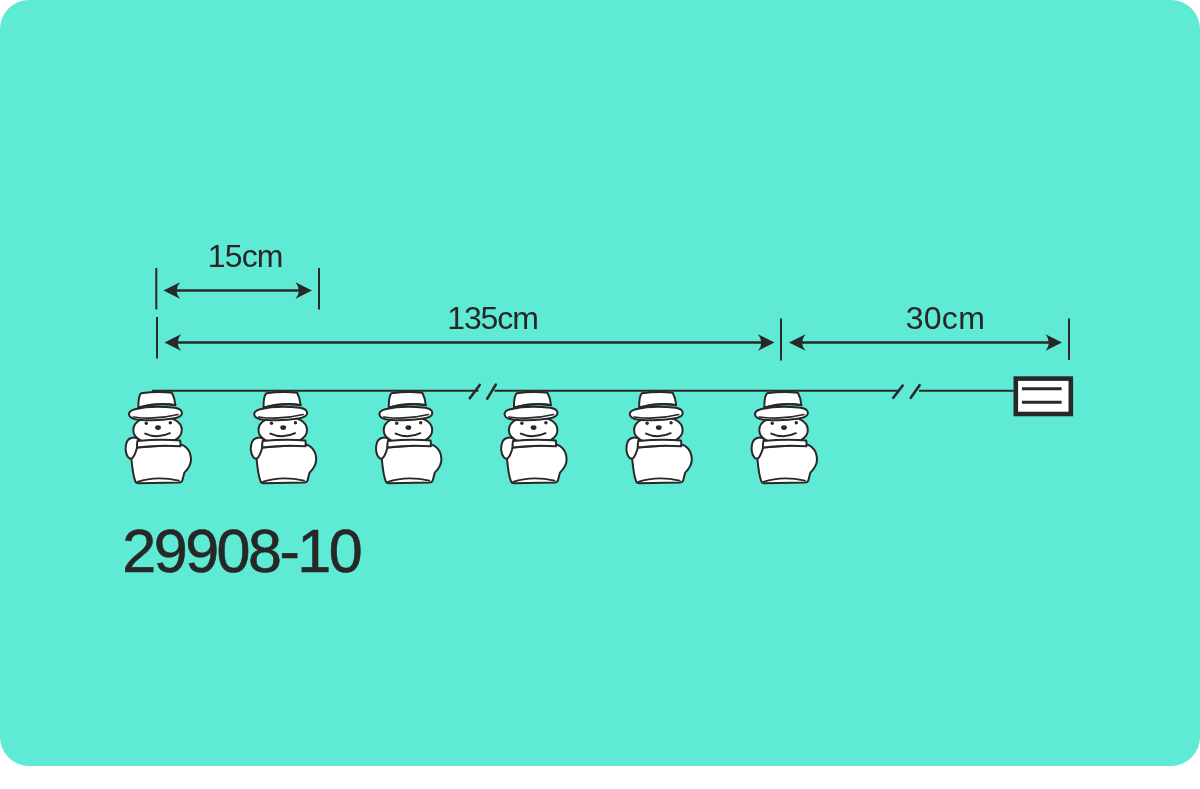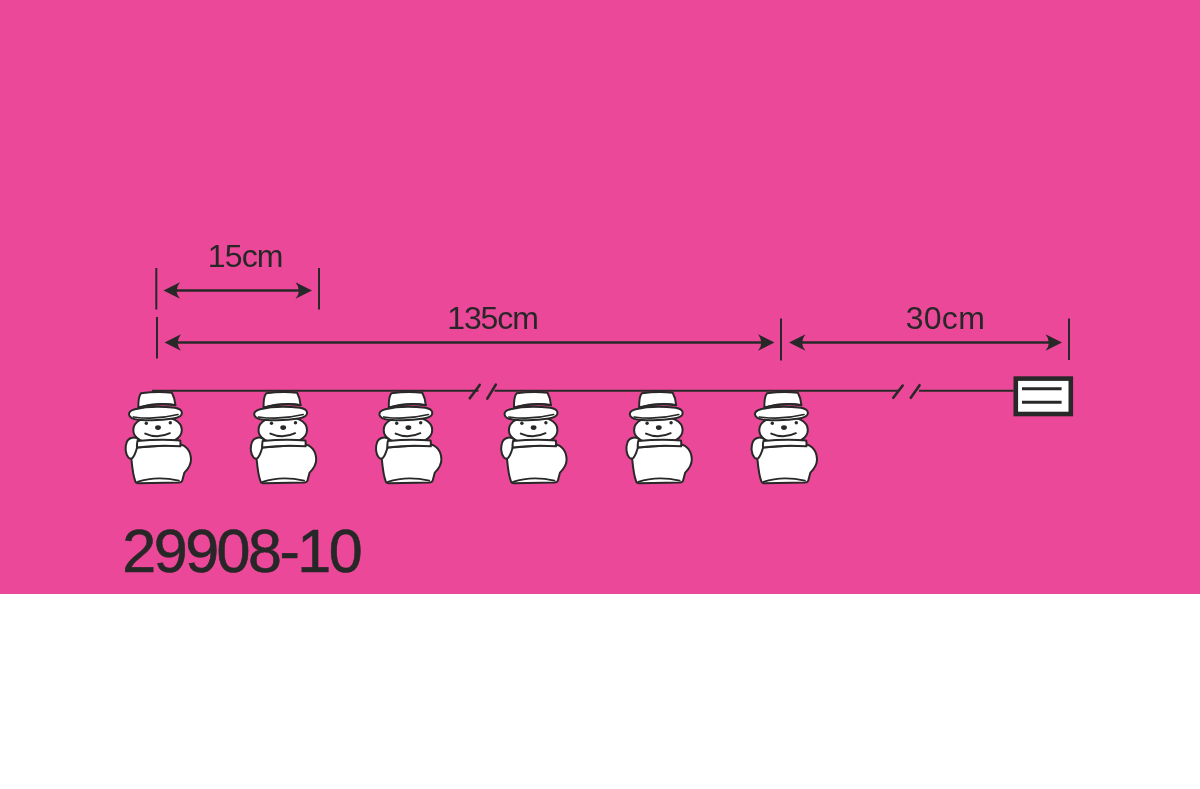--- a/index.html
+++ b/index.html
@@ -1,16 +1,16 @@
 <!DOCTYPE html>
 <html><head>
 <meta charset="utf-8">
 <style>
   html,body{margin:0;padding:0;background:#ffffff;}
-  .stage{position:relative;width:1200px;height:594px;background:#ec4899;overflow:hidden;}
+  .stage{position:relative;width:1200px;height:766px;background:#5eead4;overflow:hidden;border-radius:29px;}
   svg{display:block;}
   text{font-family:"Liberation Sans",sans-serif;fill:#272727;}
 </style>
 </head>
 <body>
 <div class="stage">
 <svg width="1200" height="789" viewBox="0 0 1200 789">
   <defs>
     <g id="snowman" stroke="#282828" stroke-width="2" fill="#ffffff" stroke-linecap="round" stroke-linejoin="round">
 

